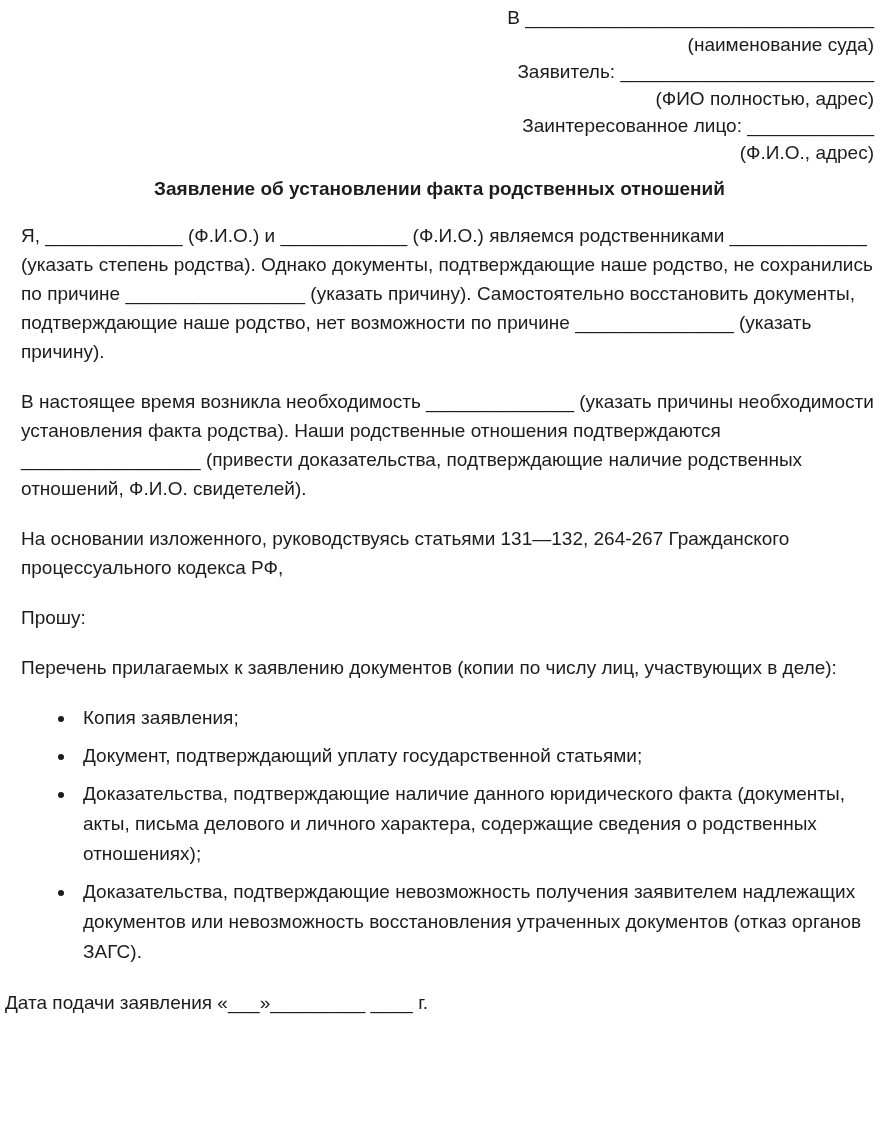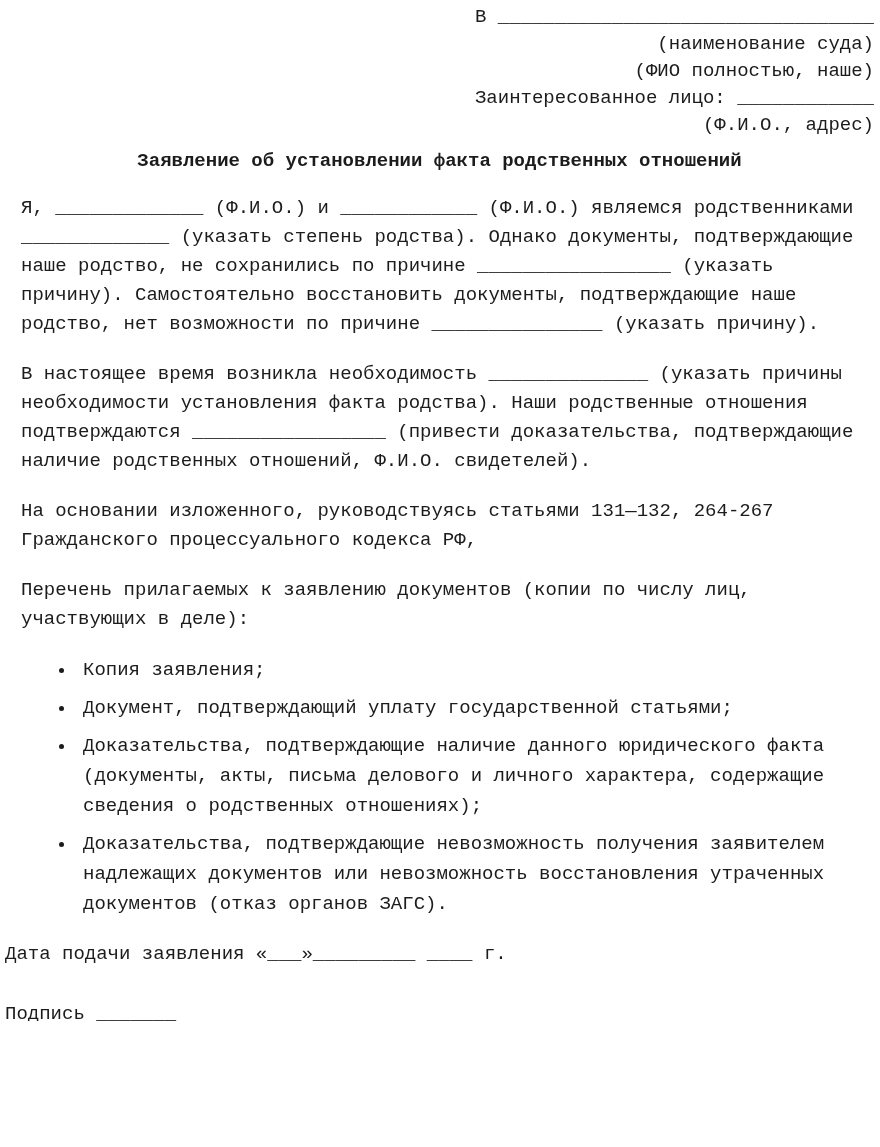--- a/index.html
+++ b/index.html
@@ -7,21 +7,21 @@
     padding: 0;
     background: #ffffff;
   }
   .page {
     position: relative;
     width: 880px;
     height: 1021px;
     box-sizing: border-box;
     background: #ffffff;
     color: #1c1c1c;
-    font-family: Liberation Mono, monospace;
+    font-family: Liberation Sans, sans-serif;
     font-size: 19px;
     line-height: 29px;
     padding: 4px 6px 0 5px;
     overflow: hidden;
   }
   .court-header {
     text-align: right;
     line-height: 27px;
     white-space: nowrap;
   }
@@ -51,33 +51,35 @@
   }
 </style>
 </head>
 <body>
 
 <div class="page">
 
   <div class="court-header">
     <div>В _________________________________</div>
     <div>(наименование суда)</div>
-    <div>(ФИО полностью, наше)</div>
+    <div>Заявитель: ________________________</div>
+    <div>(ФИО полностью, адрес)</div>
     <div>Заинтересованное лицо: ____________</div>
     <div>(Ф.И.О., адрес)</div>
   </div>
 
   <div class="doc-title">Заявление об установлении факта родственных отношений</div>
 
   <p class="para">Я, _____________ (Ф.И.О.) и ____________ (Ф.И.О.) являемся родственниками _____________ (указать степень родства). Однако документы, подтверждающие наше родство, не сохранились по причине _________________ (указать причину). Самостоятельно восстановить документы, подтверждающие наше родство, нет возможности по причине _______________ (указать причину).</p>
 
   <p class="para">В настоящее время возникла необходимость ______________ (указать причины необходимости установления факта родства). Наши родственные отношения подтверждаются _________________ (привести доказательства, подтверждающие наличие родственных отношений, Ф.И.О. свидетелей).</p>
 
   <p class="para">На основании изложенного, руководствуясь статьями 131—132, 264-267 Гражданского процессуального кодекса РФ,</p>
 
+  <p class="para">Прошу:</p>
 
 
   <p class="para">Перечень прилагаемых к заявлению документов (копии по числу лиц, участвующих в деле):</p>
 
   <ul class="attachments">
     <li>Копия заявления;</li>
     <li>Документ, подтверждающий уплату государственной статьями;</li>
     <li>Доказательства, подтверждающие наличие данного юридического факта (документы, акты, письма делового и личного характера, содержащие сведения о родственных отношениях);</li>
     <li>Доказательства, подтверждающие невозможность получения заявителем надлежащих документов или невозможность восстановления утраченных документов (отказ органов ЗАГС).</li>
   </ul>

